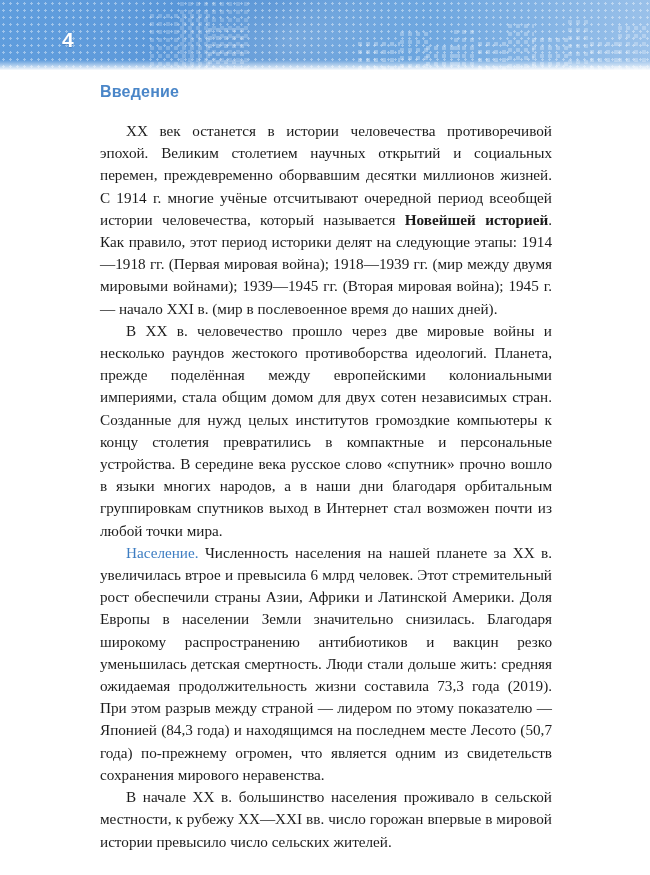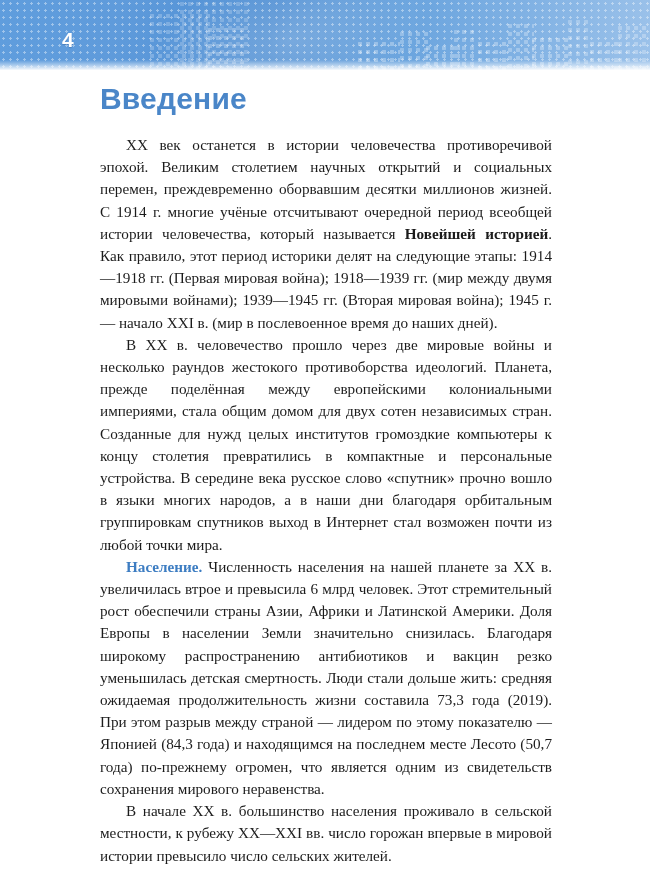--- a/index.html
+++ b/index.html
@@ -87,39 +87,39 @@
     position: absolute;
     left: 100px;
     top: 84px;
     width: 452px;
   }
 
   .section-title {
     color: #4a86c8;
     font-family: "Liberation Sans Narrow", "Liberation Sans", sans-serif;
     font-weight: bold;
-    font-size: 30px;
+    font-size: 16px;
     letter-spacing: 0.2px;
     margin: 0 0 20px 0;
     line-height: 1;
   }
 
   p.body-par {
     margin: 0;
     font-size: 15.2px;
     line-height: 22.2px;
     text-align: justify;
     text-indent: 26px;
     hyphens: manual;
     -webkit-hyphens: manual;
   }
 
   .lead-term {
     color: #3d7dc2;
-    font-weight: bold;
+    font-weight: normal;
   }
 
   b.inline-bold { font-weight: bold; }
 </style>
 </head>
 <body>
 
 <div class="page-header">
   <div class="header-dots"></div>
 

